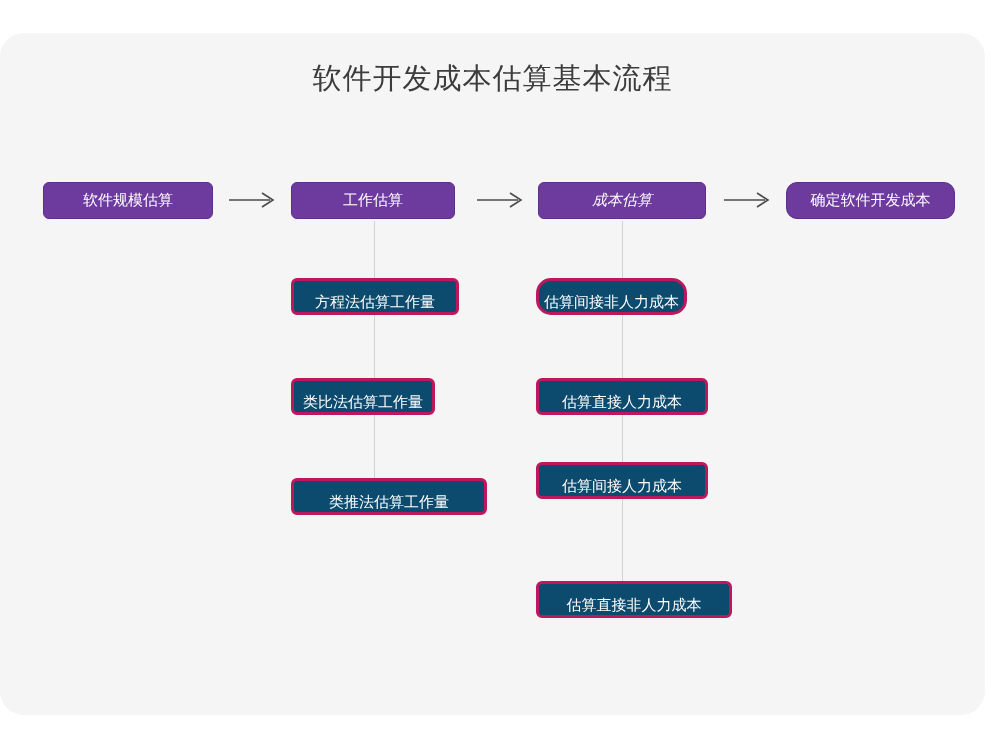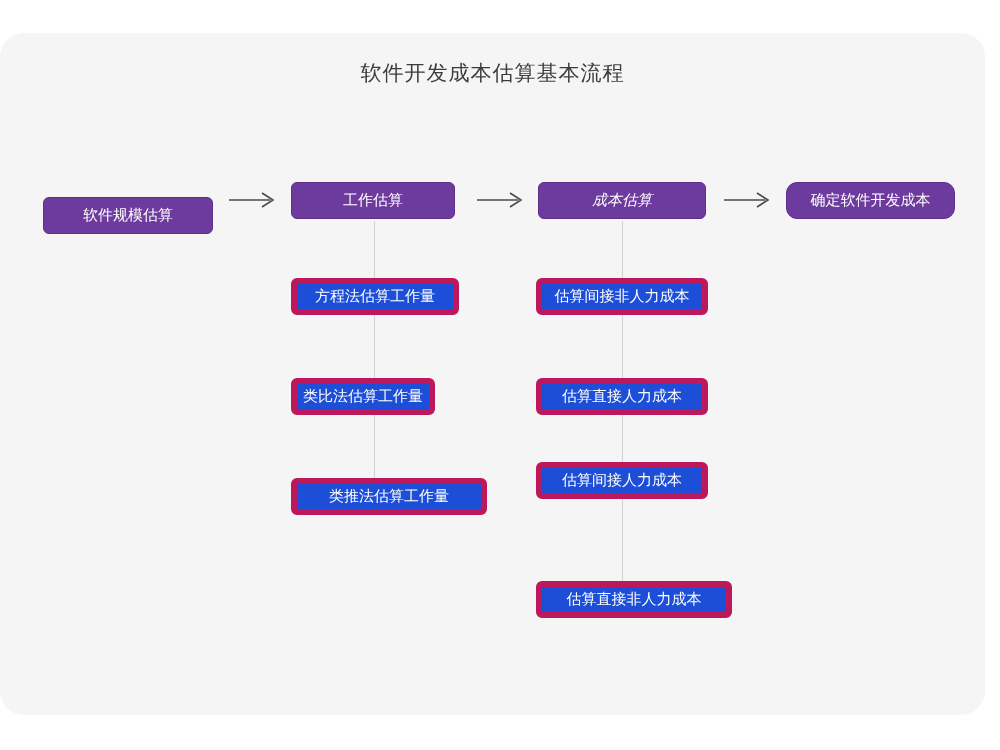--- a/index.html
+++ b/index.html
@@ -25,21 +25,21 @@
     border-radius: 24px;
   }
 
   
   #diagram-title {
     position: absolute;
     left: 0;
     top: 59px;
     width: 985px;
     text-align: center;
-    font-size: 21px;
+    font-size: 29px;
     font-weight: 500;
     color: #3c3c3c;
     letter-spacing: 1px;
     white-space: nowrap;
   }
 
   
   .node {
     position: absolute;
     display: flex;
@@ -50,24 +50,25 @@
     color: #ffffff;
     white-space: nowrap;
   }
   .node-primary {
     background: #6d3a9e;
     border: 1px solid #5d2f8a;
     font-size: 15px;
     height: 37px;
   }
   .node-secondary {
-    background: #1d4ed8;
+    background: #0c4a6e;
     font-size: 15px;
     height: 37px;
-    border: 6px solid #be185d;
+    border: 3px solid #be185d;
+    align-items: flex-end;
   }
 
   
   .h-arrow {
     position: absolute;
     height: 18px;
     display: block;
   }
   .v-line {
     position: absolute;
@@ -78,21 +79,21 @@
 </head>
 <body>
 
 <div id="slide-card"></div>
 
 <div id="diagram-title">软件开发成本估算基本流程</div>
 
 <div class="v-line" style="left:374px; top:221px; height:262px;"></div>
 <div class="v-line" style="left:622px; top:221px; height:362px;"></div>
 
-<div class="node node-primary" style="left:43px; top:182px; width:170px;margin-top:15px;">
+<div class="node node-primary" style="left:43px; top:182px; width:170px;">
   <span>软件规模估算</span>
 </div>
 
 <span class="h-arrow" style="left:229px; top:191px;">
   <svg width="46" height="18" viewBox="0 0 46 18">
     <line x1="0" y1="9" x2="41" y2="9" stroke="#4a4a4a" stroke-width="1.6"></line>
     <polyline points="33,2 44,9 33,16" fill="none" stroke="#4a4a4a" stroke-width="1.6"></polyline>
   </svg>
 </span>
 
@@ -125,21 +126,21 @@
 <div class="node node-secondary" style="left:291px; top:278px; width:168px;">
   <span>方程法估算工作量</span>
 </div>
 <div class="node node-secondary" style="left:291px; top:378px; width:144px;">
   <span>类比法估算工作量</span>
 </div>
 <div class="node node-secondary" style="left:291px; top:478px; width:196px;">
   <span>类推法估算工作量</span>
 </div>
 
-<div class="node node-secondary" style="left:536px; top:278px; width:172px;">
+<div class="node node-secondary" style="left:536px; top:278px; width:151px;border-radius:15px;">
   <span>估算间接非人力成本</span>
 </div>
 <div class="node node-secondary" style="left:536px; top:378px; width:172px;">
   <span>估算直接人力成本</span>
 </div>
 <div class="node node-secondary" style="left:536px; top:462px; width:172px;">
   <span>估算间接人力成本</span>
 </div>
 <div class="node node-secondary" style="left:536px; top:581px; width:196px;">
   <span>估算直接非人力成本</span>

